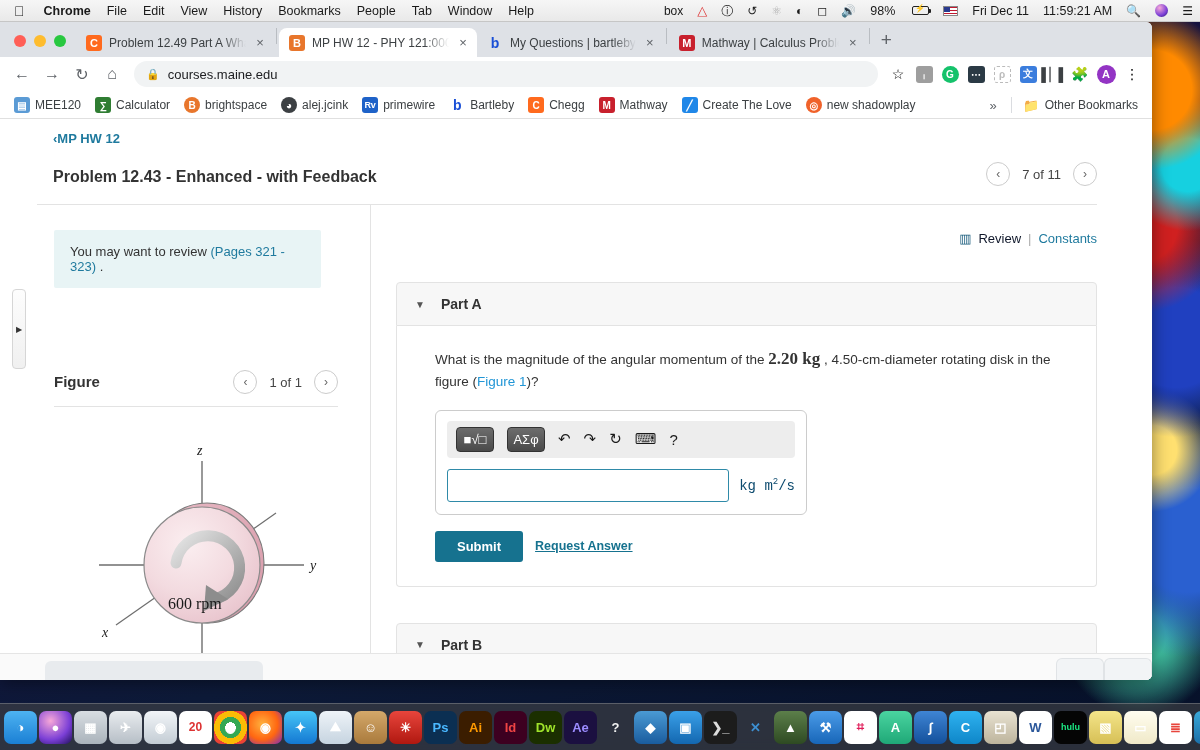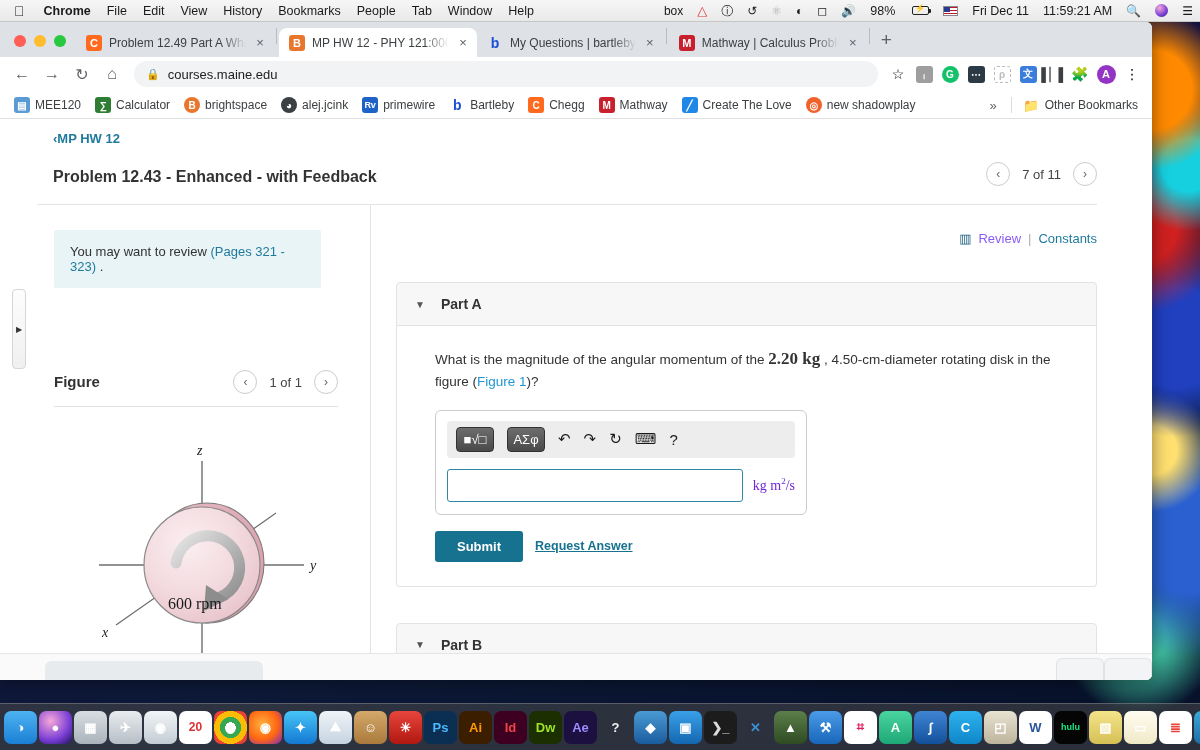--- a/index.html
+++ b/index.html
@@ -173,21 +173,21 @@
   .ans-wrap { margin-top: 18px; border: 1px solid #ccc; border-radius: 6px;
     padding: 10px 11px 12px 11px; width: 372px; }
   .mathbar { background: #ededed; border-radius: 4px; display: flex; align-items: center;
     gap: 13px; padding: 6px 9px; }
   .mbtn { background: linear-gradient(#6d6d6d,#4a4a4a); border: 1px solid #333; border-radius: 4px;
     color: #fff; width: 38px; height: 25px; display:flex;align-items:center;justify-content:center;
     font-size: 13px; }
   .mico { color: #1a1a1a; font-size: 15px; }
   .inrow { display: flex; align-items: center; gap: 10px; margin-top: 11px; }
   .ansinput { flex: 1; height: 33px; border: 1.5px solid #2f8aa8; border-radius: 3px; background: #fff; }
-  .unit { font-family: Liberation Serif, serif; font-size: 14px; color: #6d28d9; white-space: nowrap; }
+  .unit { font-family: Liberation Mono, monospace; font-size: 14px; color: #0c4a6e; white-space: nowrap; }
   .unit sup { font-size: 9px; }
 
   .btnrow { display: flex; align-items: center; gap: 12px; margin-top: 16px; }
   .submit-btn { background: #16728f; color: #fff; border: none; border-radius: 3px;
     padding: 8px 22px; font-size: 13px; font-weight: bold; font-family: "Liberation Sans", sans-serif; }
   .req-link { color: #16728f; font-size: 12.5px; font-weight: bold; text-decoration: underline; }
 
   
   #figwrap { margin: 6px 0 0 17px; width: 300px; height: 280px; }
 
@@ -479,21 +479,21 @@
               <text x="114" y="196" font-family="Liberation Serif, serif" font-size="16" fill="#1a1a1a">600 rpm</text>
             </svg>
           </div>
         </div>
 
         <div id="colsep"></div>
 
         <div id="rightcol">
           <div class="rc-top">
             <span class="bookicon">▥</span>
-            <a href="#" style="color:#8b5cf6;text-decoration:none">Review</a>
+            <a href="#" style="color:#0f172a;text-decoration:none">Review</a>
             <span class="sep">|</span>
             <a href="#" style="color:#1f7a9e;text-decoration:none">Constants</a>
           </div>
 
           <div class="part-head">
             <span class="tri">▼</span>
             <span class="plabel">Part A</span>
           </div>
           <div class="part-body">
             <div class="qtext">

